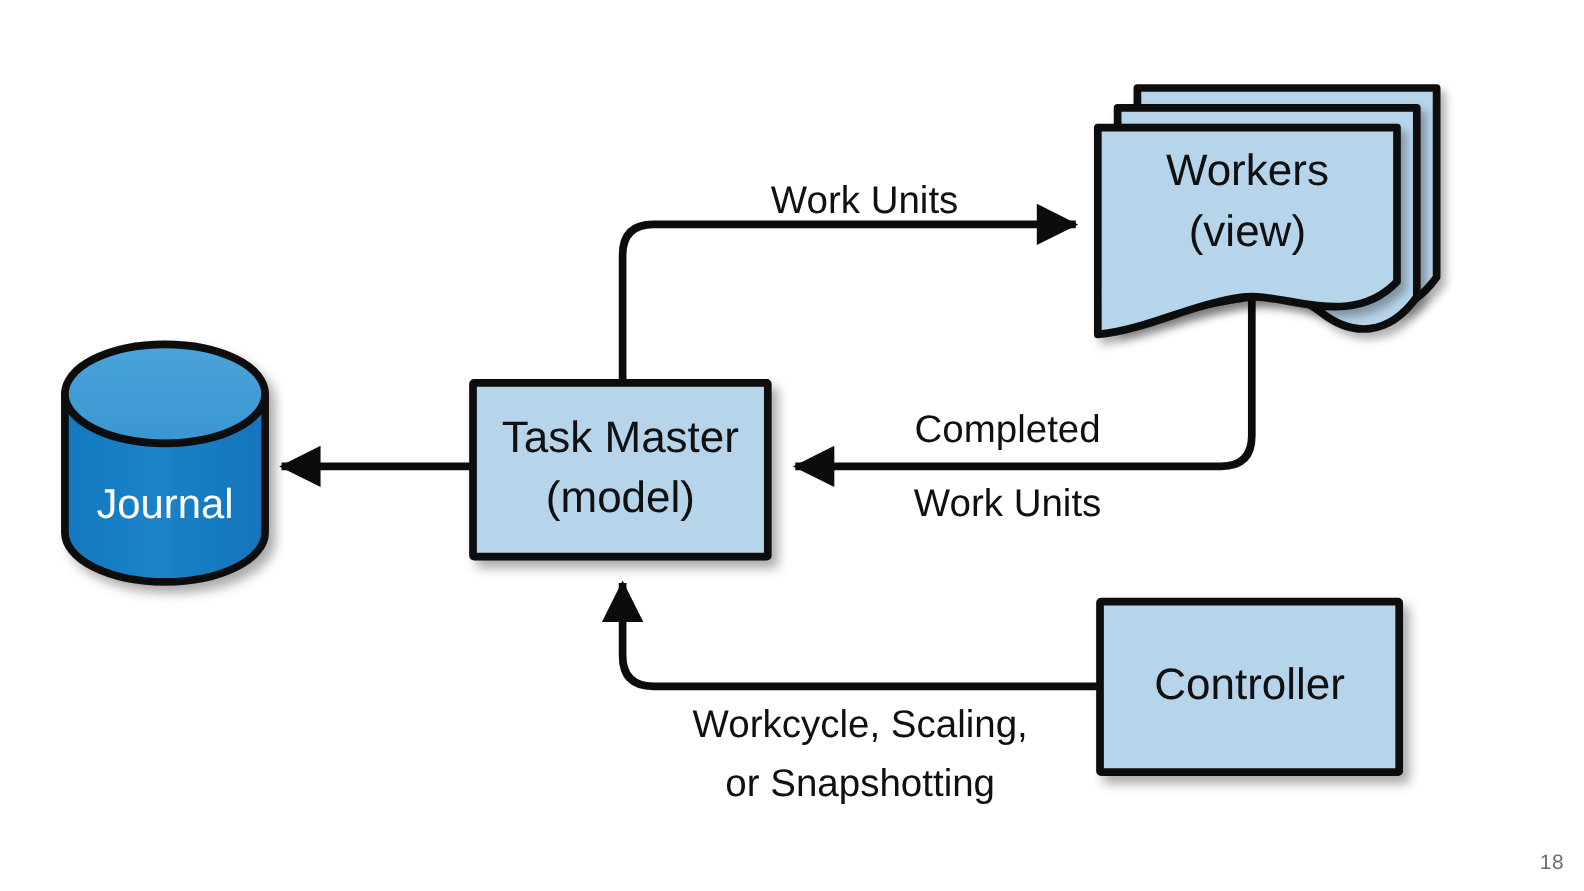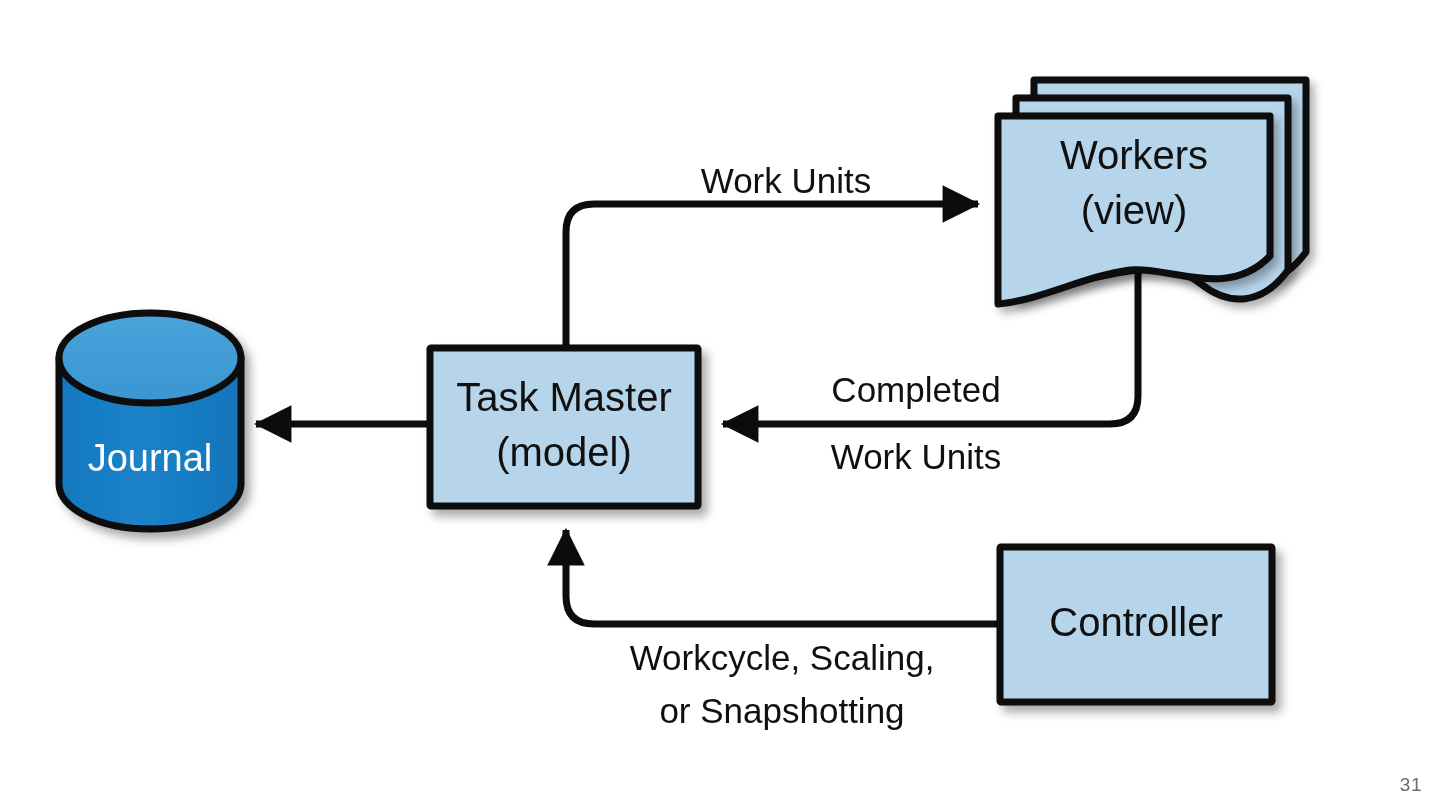--- a/index.html
+++ b/index.html
@@ -151,15 +151,15 @@
 
     <text class="edge-label" x="786" y="184">Work Units</text>
 
     <text class="edge-label" x="916" y="393">Completed</text>
     <text class="edge-label" x="916" y="460">Work Units</text>
 
     <text class="edge-label" x="782" y="661">Workcycle, Scaling,</text>
     <text class="edge-label" x="782" y="714">or Snapshotting</text>
   </svg>
 
-  <div class="page-number">31</div>
+  <div class="page-number">18</div>
 
 </div>
 
 </body></html>

